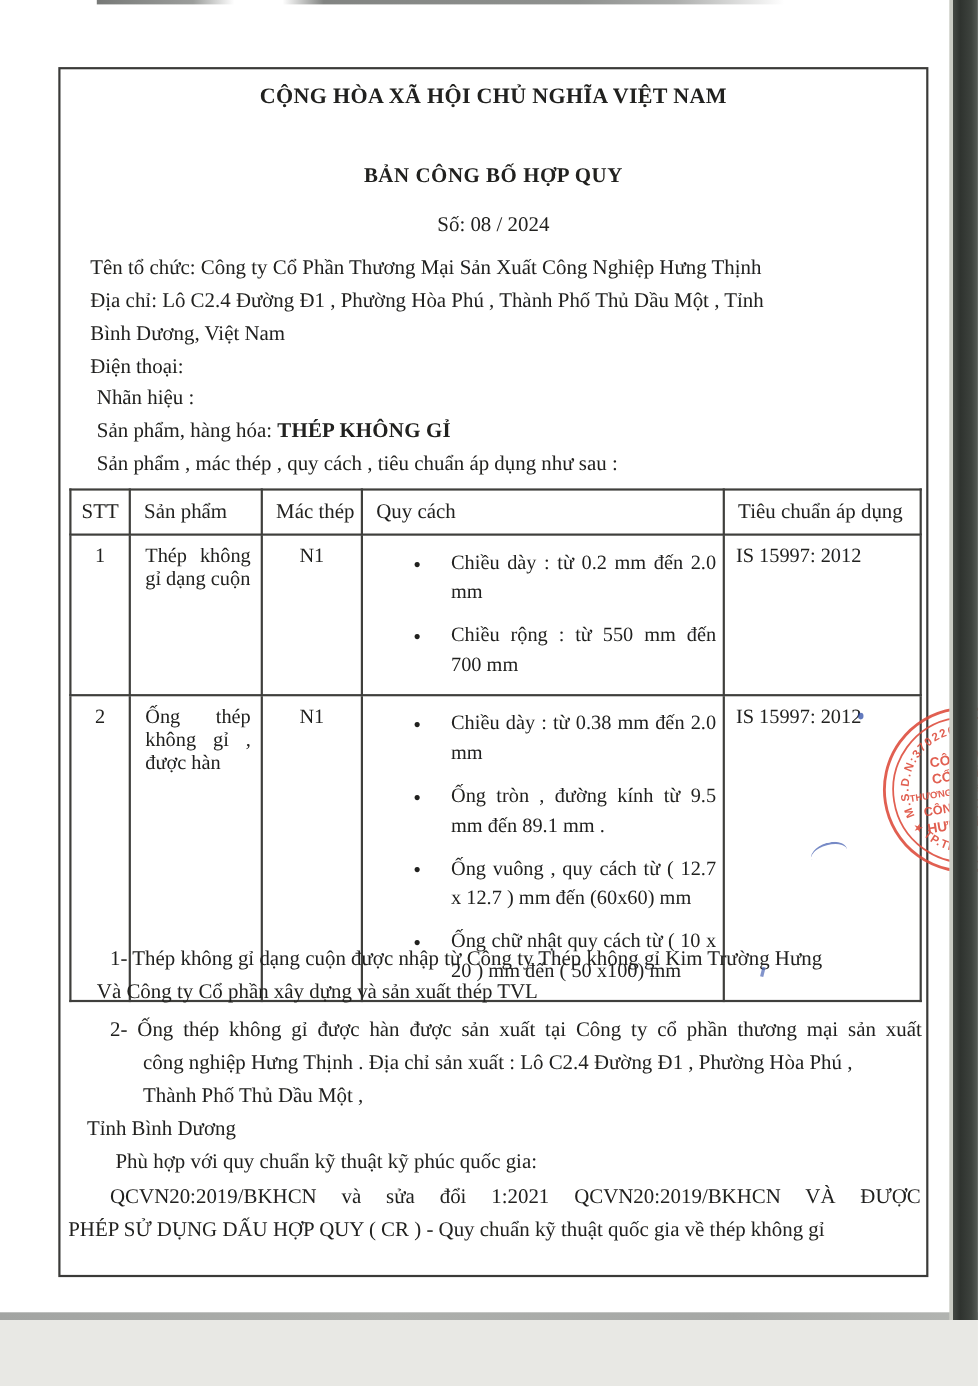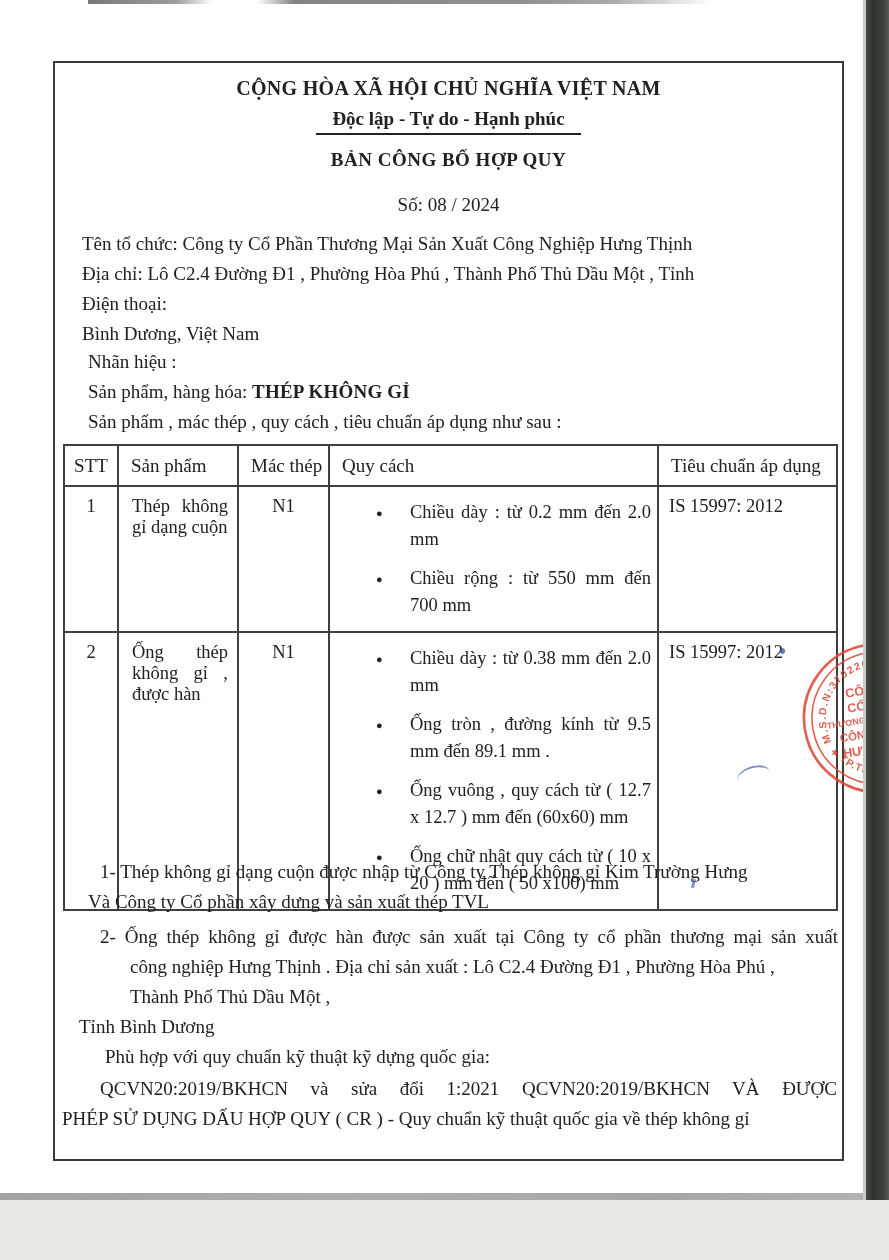--- a/index.html
+++ b/index.html
@@ -93,31 +93,28 @@
 </head>
 <body>
 
 <div class="page">
 
   <div class="top-streak"></div>
 
   <div class="frame">
 
     <div class="nat-title">CỘNG HÒA XÃ HỘI CHỦ NGHĨA VIỆT NAM</div>
-    <div class="motto-wrap">
-      <span class="motto">Độc lập - Tự do - Hạnh phúc</span>
-    </div>
     <div class="doc-title">BẢN CÔNG BỐ HỢP QUY</div>
     <div class="doc-number">Số: 08 / 2024</div>
 
     <div class="info">
       <div>Tên tổ chức: Công ty Cổ Phần Thương Mại Sản Xuất Công Nghiệp Hưng Thịnh</div>
       <div>Địa chỉ: Lô C2.4 Đường Đ1 , Phường Hòa Phú , Thành Phố Thủ Dầu Một , Tỉnh</div>
+      <div>Bình Dương, Việt Nam</div>
       <div>Điện thoại:</div>
-      <div>Bình Dương, Việt Nam</div>
     </div>
 
     <div class="product-block">
       <div>Nhãn hiệu :</div>
       <div><span>Sản phẩm, hàng hóa: </span><span class="product-value">THÉP KHÔNG GỈ</span></div>
       <div>Sản phẩm , mác thép , quy cách , tiêu chuẩn áp dụng như sau :</div>
     </div>
 
     <table class="doc-table">
       <colgroup>
@@ -166,21 +163,21 @@
       </tbody>
     </table>
 
     <div class="notes">
       <div class="n1-l1">1- Thép không gỉ dạng cuộn được nhập từ Công ty Thép không gỉ Kim Trường Hưng</div>
       <div class="n1-l2">Và Công ty Cổ phần xây dựng và sản xuất thép TVL</div>
       <div class="n2-l1">2- Ống thép không gỉ được hàn được sản xuất tại Công ty cổ phần thương mại sản xuất</div>
       <div class="n2-l2">công nghiệp Hưng Thịnh . Địa chỉ sản xuất : Lô C2.4 Đường Đ1 , Phường Hòa Phú ,</div>
       <div class="n2-l3">Thành Phố Thủ Dầu Một ,</div>
       <div class="province">Tỉnh Bình Dương</div>
-      <div class="conform">Phù hợp với quy chuẩn kỹ thuật kỹ dựng quốc gia:</div>
+      <div class="conform">Phù hợp với quy chuẩn kỹ thuật kỹ phúc quốc gia:</div>
       <div class="qcvn-l1">QCVN20:2019/BKHCN và sửa đổi 1:2021 QCVN20:2019/BKHCN VÀ ĐƯỢC</div>
       <div class="qcvn-l2">PHÉP SỬ DỤNG DẤU HỢP QUY ( CR ) -  Quy chuẩn kỹ thuật quốc gia về thép không gỉ</div>
     </div>
 
   </div>
 
   <svg class="stamp" id="stamp" viewBox="-100 -100 200 200" style="color: rgb(221, 74, 58);">
     <g>
       <circle r="74" fill="none" stroke="currentColor" stroke-width="2.6"></circle>
       <circle r="66" fill="none" stroke="currentColor" stroke-width="1.6"></circle>

